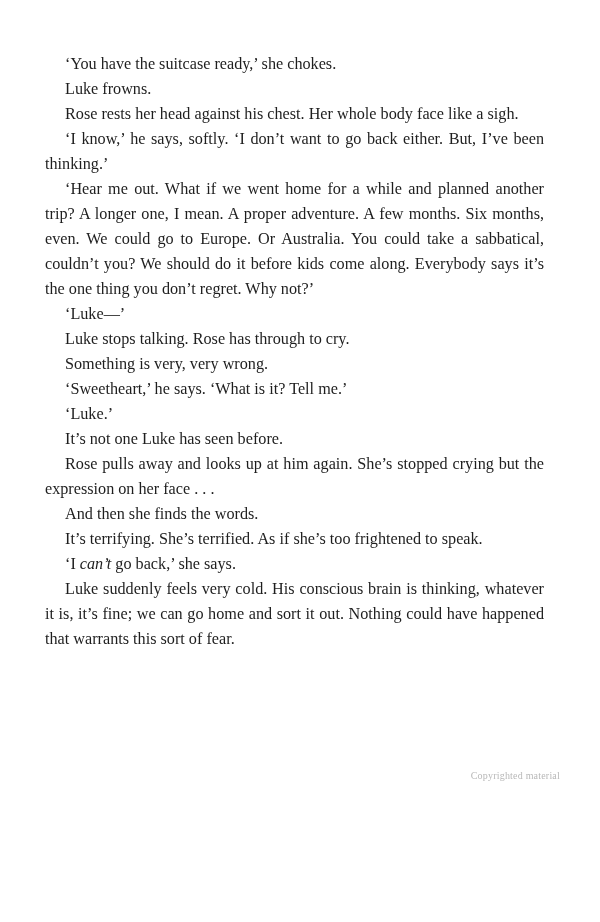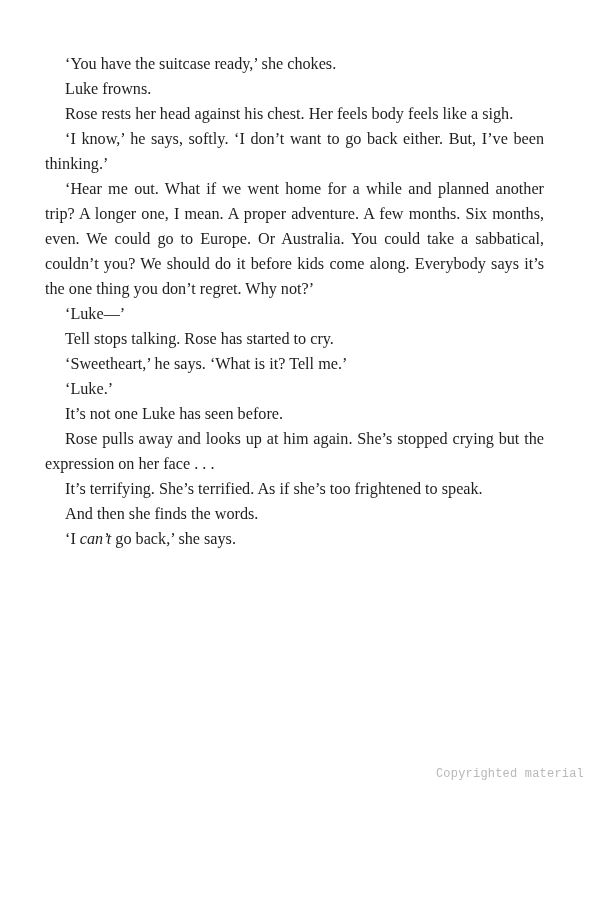--- a/index.html
+++ b/index.html
@@ -34,42 +34,44 @@
   }
   .para {
     margin: 0;
     padding: 0;
     text-indent: 20px;
   }
   .para em {
   }
   .copyright {
     position: absolute;
-    right: 16px;
+    right: 40px;
     bottom: 14px;
-    font-family: Liberation Mono, monospace;
-    font-size: 12px;
+    font-family: Liberation Serif, serif;
+    font-size: 10px;
     color: #b8b8b8;
     letter-spacing: 0.2px;
   }
 </style>
 </head>
 <body>
 
 <div class="page">
   <div class="text-column">
       <p class="para"><span>‘You have the suitcase ready,’ she chokes.</span></p>
       <p class="para"><span>Luke frowns.</span></p>
-      <p class="para"><span>Rose rests her head against his chest. Her feels body feels like a sigh.</span></p>
+      <p class="para"><span>Rose rests her head against his chest. Her whole body face like a sigh.</span></p>
       <p class="para"><span>‘I know,’ he says, softly. ‘I don’t want to go back either. But, I’ve been thinking.’</span></p>
       <p class="para"><span>‘Hear me out. What if we went home for a while and planned another trip? A longer one, I mean. A proper adventure. A few months. Six months, even. We could go to Europe. Or Australia. You could take a sabbatical, couldn’t you? We should do it before kids come along. Everybody says it’s the one thing you don’t regret. Why not?’</span></p>
       <p class="para"><span>‘Luke—’</span></p>
-      <p class="para"><span>Tell stops talking. Rose has started to cry.</span></p>
+      <p class="para"><span>Luke stops talking. Rose has through to cry.</span></p>
+      <p class="para"><span>Something is very, very wrong.</span></p>
       <p class="para"><span>‘Sweetheart,’ he says. ‘What is it? Tell me.’</span></p>
       <p class="para"><span>‘Luke.’</span></p>
       <p class="para"><span>It’s not one Luke has seen before.</span></p>
       <p class="para"><span>Rose pulls away and looks up at him again. She’s stopped crying but the expression on her face . . .</span></p>
+      <p class="para"><span>And then she finds the words.</span></p>
       <p class="para"><span>It’s terrifying. She’s terrified. As if she’s too frightened to speak.</span></p>
-      <p class="para"><span>And then she finds the words.</span></p>
       <p class="para"><span>‘I </span><em>can’t</em><span> go back,’ she says.</span></p>
+      <p class="para"><span>Luke suddenly feels very cold. His conscious brain is thinking, whatever it is, it’s fine; we can go home and sort it out. Nothing could have happened that warrants this sort of fear.</span></p>
     </div>
   <div class="copyright">Copyrighted material</div>
 </div>
 
 </body></html>

